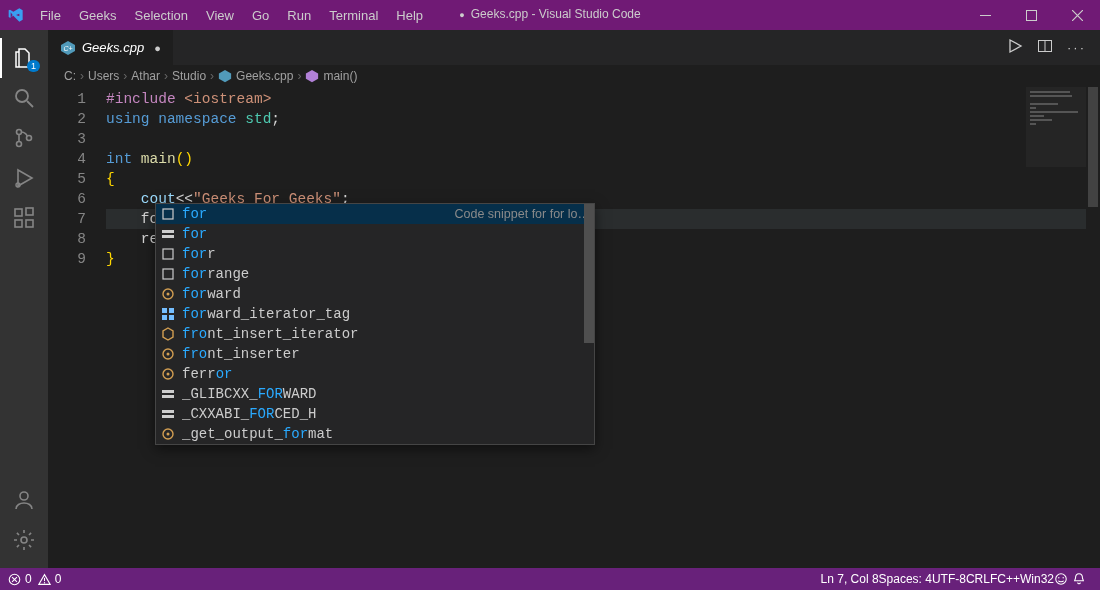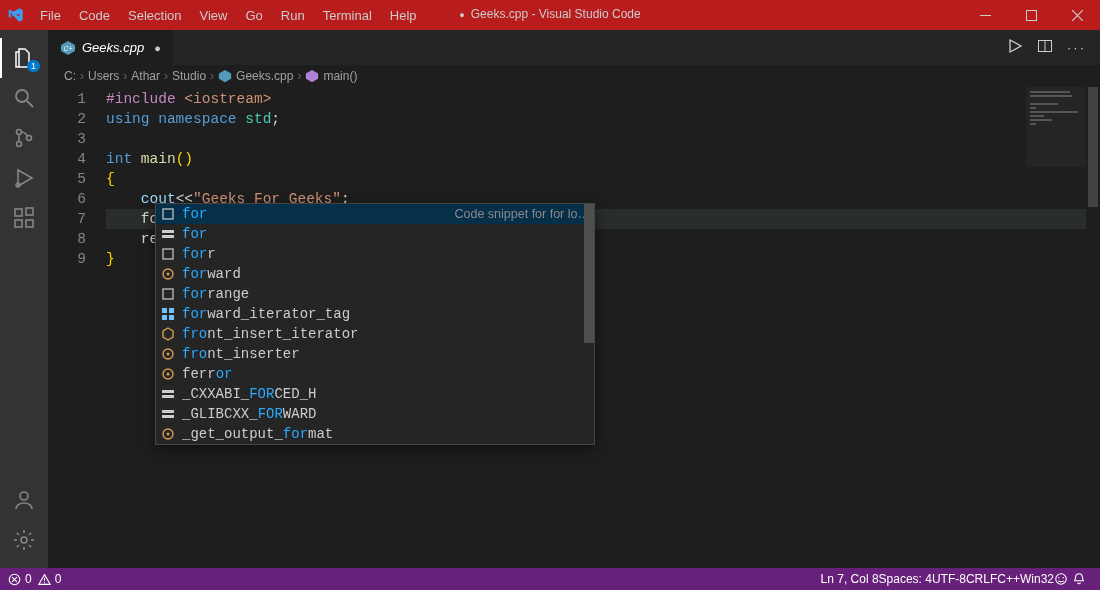--- a/index.html
+++ b/index.html
@@ -5,21 +5,21 @@
   * { margin: 0; padding: 0; box-sizing: border-box; }
   body {
     width: 1100px; height: 590px;
     background: #1e1e1e;
     font-family: "Segoe UI", Arial, sans-serif;
     font-size: 13px; color: #ccc;
     overflow: hidden; position: relative;
   }
   
   .titlebar {
-    height: 30px; background: #b91c1c;
+    height: 30px; background: #701a75;
     display: flex; align-items: center;
     padding-left: 8px;
   }
   .titlebar .vsc-logo {
     width: 16px; height: 16px; margin-right: 8px;
   }
   .titlebar .menus { display: flex; gap: 2px; }
   .titlebar .menus span { padding: 4px 8px; color: #ccc; cursor: default; }
   .titlebar .center {
     position: absolute; left: 0; right: 0; text-align: center;
@@ -180,21 +180,21 @@
 <body>
 
 <div class="titlebar">
   <span class="vsc-logo">
     <svg viewBox="0 0 24 24" width="16" height="16">
         <path fill="#3a9ff2" d="M17 2l5 3v14l-5 3-9-9-5 3-2-1V5l2-1 5 3 9-5zM4 8v8l3-4-3-4zm13 2l-5 2 5 2V10z"></path>
       </svg>
   </span>
   <div class="menus">
     <span>File</span>
-    <span>Code</span>
+    <span>Geeks</span>
     <span>Selection</span>
     <span>View</span>
     <span>Go</span>
     <span>Run</span>
     <span>Terminal</span>
     <span>Help</span>
   </div>
   <div class="center">
     <span class="dot"></span><span>Geeks.cpp</span> - <span>Visual Studio Code</span>
   </div>
@@ -390,33 +390,33 @@
       <span class="sicon">
         <svg width="16" height="16" viewBox="0 0 16 16">
           <rect x="3" y="3" width="10" height="10" fill="none" stroke="#ccc" stroke-width="1.2"></rect>
         </svg>
       </span>
       <span class="label"><span class="hl">for</span><span>r</span></span>
     </div>
     <div class="row">
       <span class="sicon">
         <svg width="16" height="16" viewBox="0 0 16 16">
+          <rect x="3" y="3" width="10" height="10" fill="none" stroke="#ccc" stroke-width="1.2"></rect>
+        </svg>
+      </span>
+      <span class="label"><span class="hl">for</span><span>range</span></span>
+    </div>
+    <div class="row">
+      <span class="sicon">
+        <svg width="16" height="16" viewBox="0 0 16 16">
           <circle cx="8" cy="8" r="5" fill="none" stroke="#d29e52" stroke-width="1.4"></circle>
           <circle cx="8" cy="8" r="1.5" fill="#d29e52"></circle>
         </svg>
       </span>
       <span class="label"><span class="hl">for</span><span>ward</span></span>
-    </div>
-    <div class="row">
-      <span class="sicon">
-        <svg width="16" height="16" viewBox="0 0 16 16">
-          <rect x="3" y="3" width="10" height="10" fill="none" stroke="#ccc" stroke-width="1.2"></rect>
-        </svg>
-      </span>
-      <span class="label"><span class="hl">for</span><span>range</span></span>
     </div>
     <div class="row">
       <span class="sicon">
         <svg width="16" height="16" viewBox="0 0 16 16">
           <rect x="2" y="2" width="5" height="5" fill="#75beff"></rect>
           <rect x="9" y="2" width="5" height="5" fill="#75beff"></rect>
           <rect x="2" y="9" width="5" height="5" fill="#75beff"></rect>
           <rect x="9" y="9" width="5" height="5" fill="#75beff"></rect>
         </svg>
       </span>
@@ -448,30 +448,30 @@
       </span>
       <span class="label"><span>f</span><span>err</span><span class="hl">or</span></span>
     </div>
     <div class="row">
       <span class="sicon">
         <svg width="16" height="16" viewBox="0 0 16 16">
           <rect x="2" y="4" width="12" height="3" fill="#ccc"></rect>
           <rect x="2" y="9" width="12" height="3" fill="#ccc"></rect>
         </svg>
       </span>
-      <span class="label"><span>_CXXABI_</span><span class="hl">FOR</span><span>CED_H</span></span>
+      <span class="label"><span>_GLIBCXX_</span><span class="hl">FOR</span><span>WARD</span></span>
     </div>
     <div class="row">
       <span class="sicon">
         <svg width="16" height="16" viewBox="0 0 16 16">
           <rect x="2" y="4" width="12" height="3" fill="#ccc"></rect>
           <rect x="2" y="9" width="12" height="3" fill="#ccc"></rect>
         </svg>
       </span>
-      <span class="label"><span>_GLIBCXX_</span><span class="hl">FOR</span><span>WARD</span></span>
+      <span class="label"><span>_CXXABI_</span><span class="hl">FOR</span><span>CED_H</span></span>
     </div>
     <div class="row">
       <span class="sicon">
         <svg width="16" height="16" viewBox="0 0 16 16">
           <circle cx="8" cy="8" r="5" fill="none" stroke="#d29e52" stroke-width="1.4"></circle>
           <circle cx="8" cy="8" r="1.5" fill="#d29e52"></circle>
         </svg>
       </span>
       <span class="label"><span>_get_output_</span><span class="hl">for</span><span>mat</span></span>
     </div>

